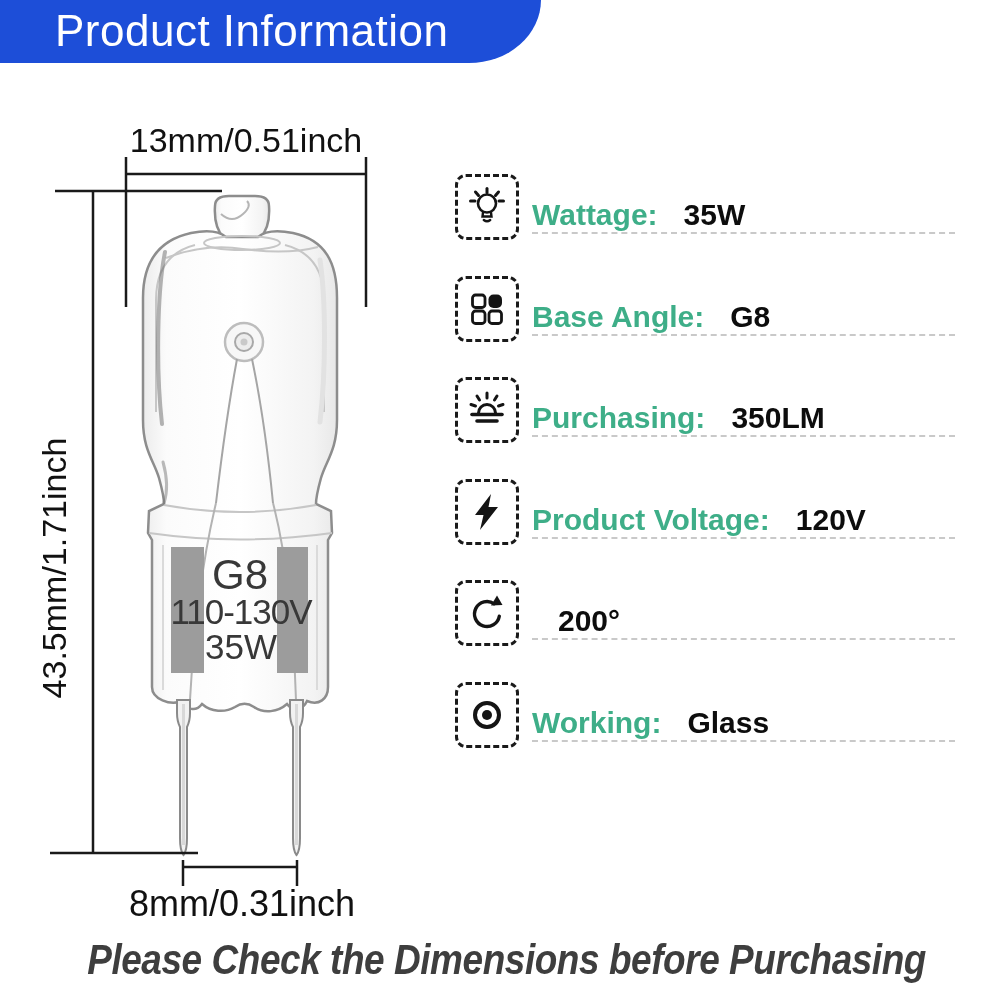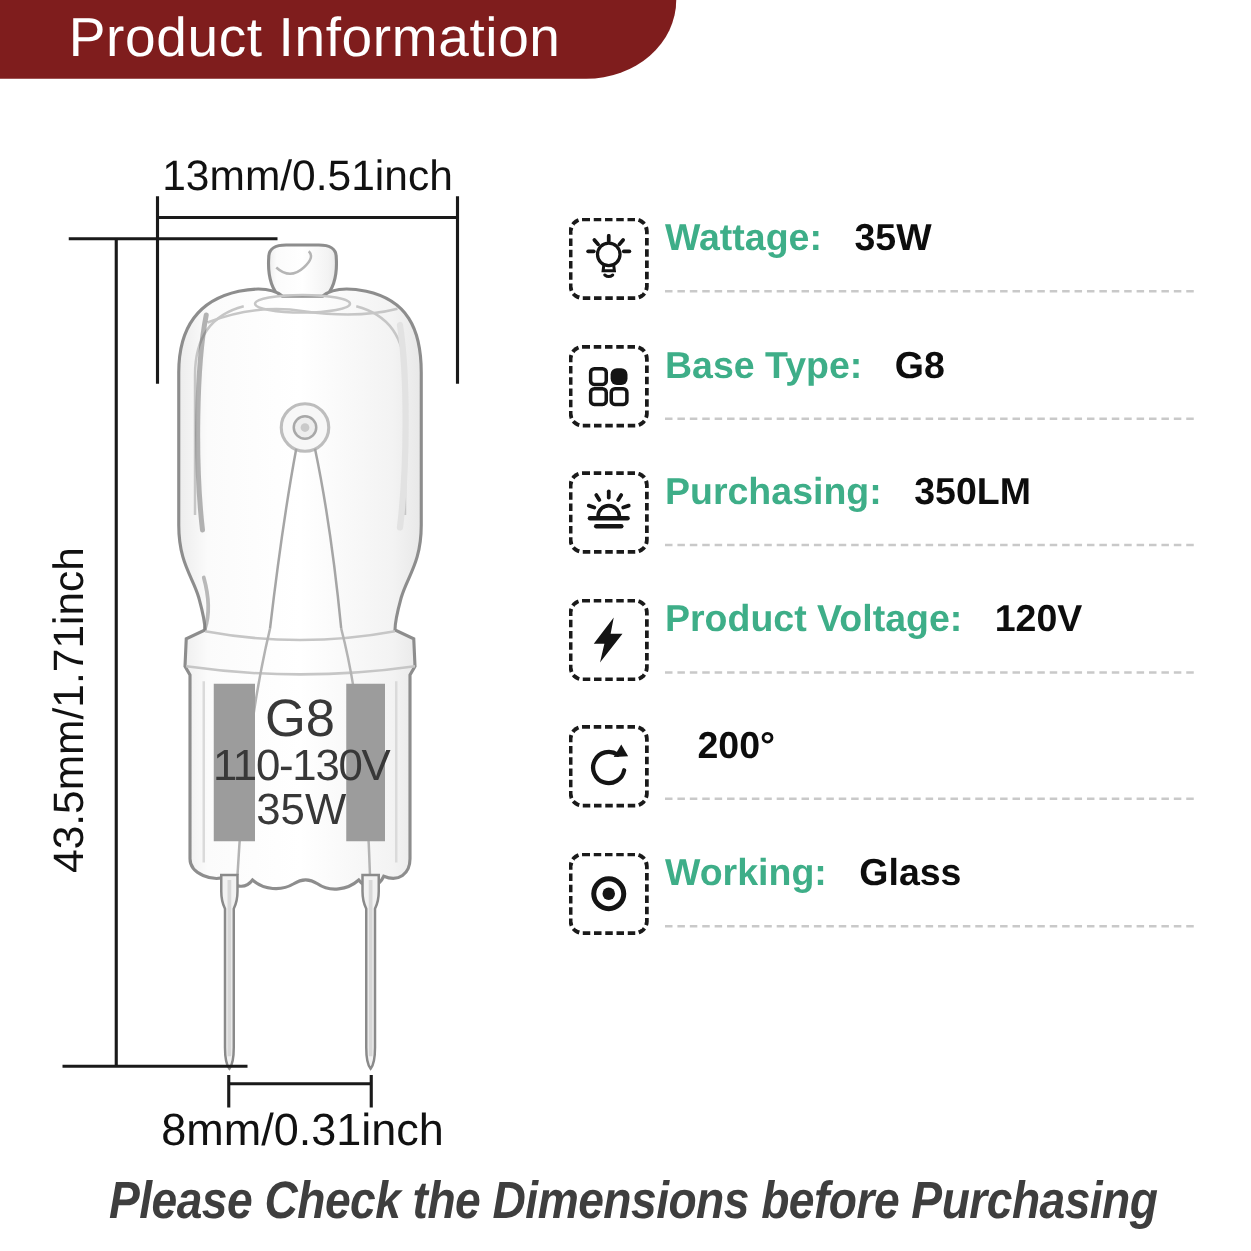--- a/index.html
+++ b/index.html
@@ -1,32 +1,32 @@
 <!DOCTYPE html>
 <html><head>
 <meta charset="utf-8">
 <style>
   * { box-sizing: border-box; margin: 0; padding: 0; }
   html, body { width: 1001px; height: 1001px; background: #ffffff;
     font-family: "Liberation Sans", sans-serif; position: relative; overflow: hidden; }
 
   .banner { position: absolute; left: 0; top: 0; width: 541px; height: 63px;
-    background: #7f1d1d; border-bottom-right-radius: 72px 63px; }
+    background: #1d4ed8; border-bottom-right-radius: 72px 63px; }
   .banner-title { position: absolute; left: 55px; top: 50%; transform: translateY(-52%);
     font-size: 44px; color: #ffffff; letter-spacing: 0.5px; white-space: nowrap; }
 
   .diagram { position: absolute; left: 0; top: 120px; }
   .diagram text { font-family: "Liberation Sans", sans-serif; }
 
   .specs { position: absolute; left: 455px; top: 174px; width: 500px; }
   .spec-row { display: flex; height: 67px; margin-bottom: 34.5px; }
   .icon-box { width: 64px; height: 66px; flex: none; border: 3px dashed #1a1a1a;
     border-radius: 11px; display: flex; align-items: center; justify-content: center; }
   .spec-content { flex: 1; margin-left: 13px; height: 60px; display: flex;
-    align-items: flex-start; border-bottom: 2px dashed #c9c9c9; }
+    align-items: flex-end; border-bottom: 2px dashed #c9c9c9; }
   .spec-label { font-size: 30px; font-weight: bold; color: #3eae88; white-space: nowrap; }
   .spec-value { font-size: 30px; font-weight: bold; color: #0d0d0d; margin-left: 26px; white-space: nowrap; }
 
   .footer { position: absolute; left: 0; top: 936px; width: 1001px; text-align: center; padding-left: 13px; }
   .footer-text { display: inline-block; font-size: 42px; font-weight: bold; font-style: italic;
     color: #3e3e3e; letter-spacing: -0.5px; white-space: nowrap; transform: scaleX(0.88); }
 </style>
 </head>
 <body>
 
@@ -136,21 +136,21 @@
       <svg width="40" height="40" viewBox="0 0 40 40">
         <g stroke="#141414" stroke-width="2.8" fill="none">
           <rect x="5.5" y="6" width="12.5" height="12.5" rx="3"></rect>
           <rect x="5.5" y="22" width="12.5" height="12.5" rx="3"></rect>
           <rect x="22" y="22" width="12.5" height="12.5" rx="3"></rect>
         </g>
         <rect x="21.5" y="5.5" width="13.5" height="13.5" rx="5" fill="#141414"></rect>
       </svg>
     </div>
     <div class="spec-content">
-      <span class="spec-label">Base Type:</span>
+      <span class="spec-label">Base Angle:</span>
       <span class="spec-value">G8</span>
     </div>
   </div>
 
   <div class="spec-row">
     <div class="icon-box">
       <svg width="40" height="40" viewBox="0 0 40 40">
         <g stroke="#141414" stroke-linecap="round" fill="none">
           <line x1="20" y1="3" x2="20" y2="8" stroke-width="3"></line>
           <line x1="10" y1="6" x2="12.5" y2="10" stroke-width="3"></line>

